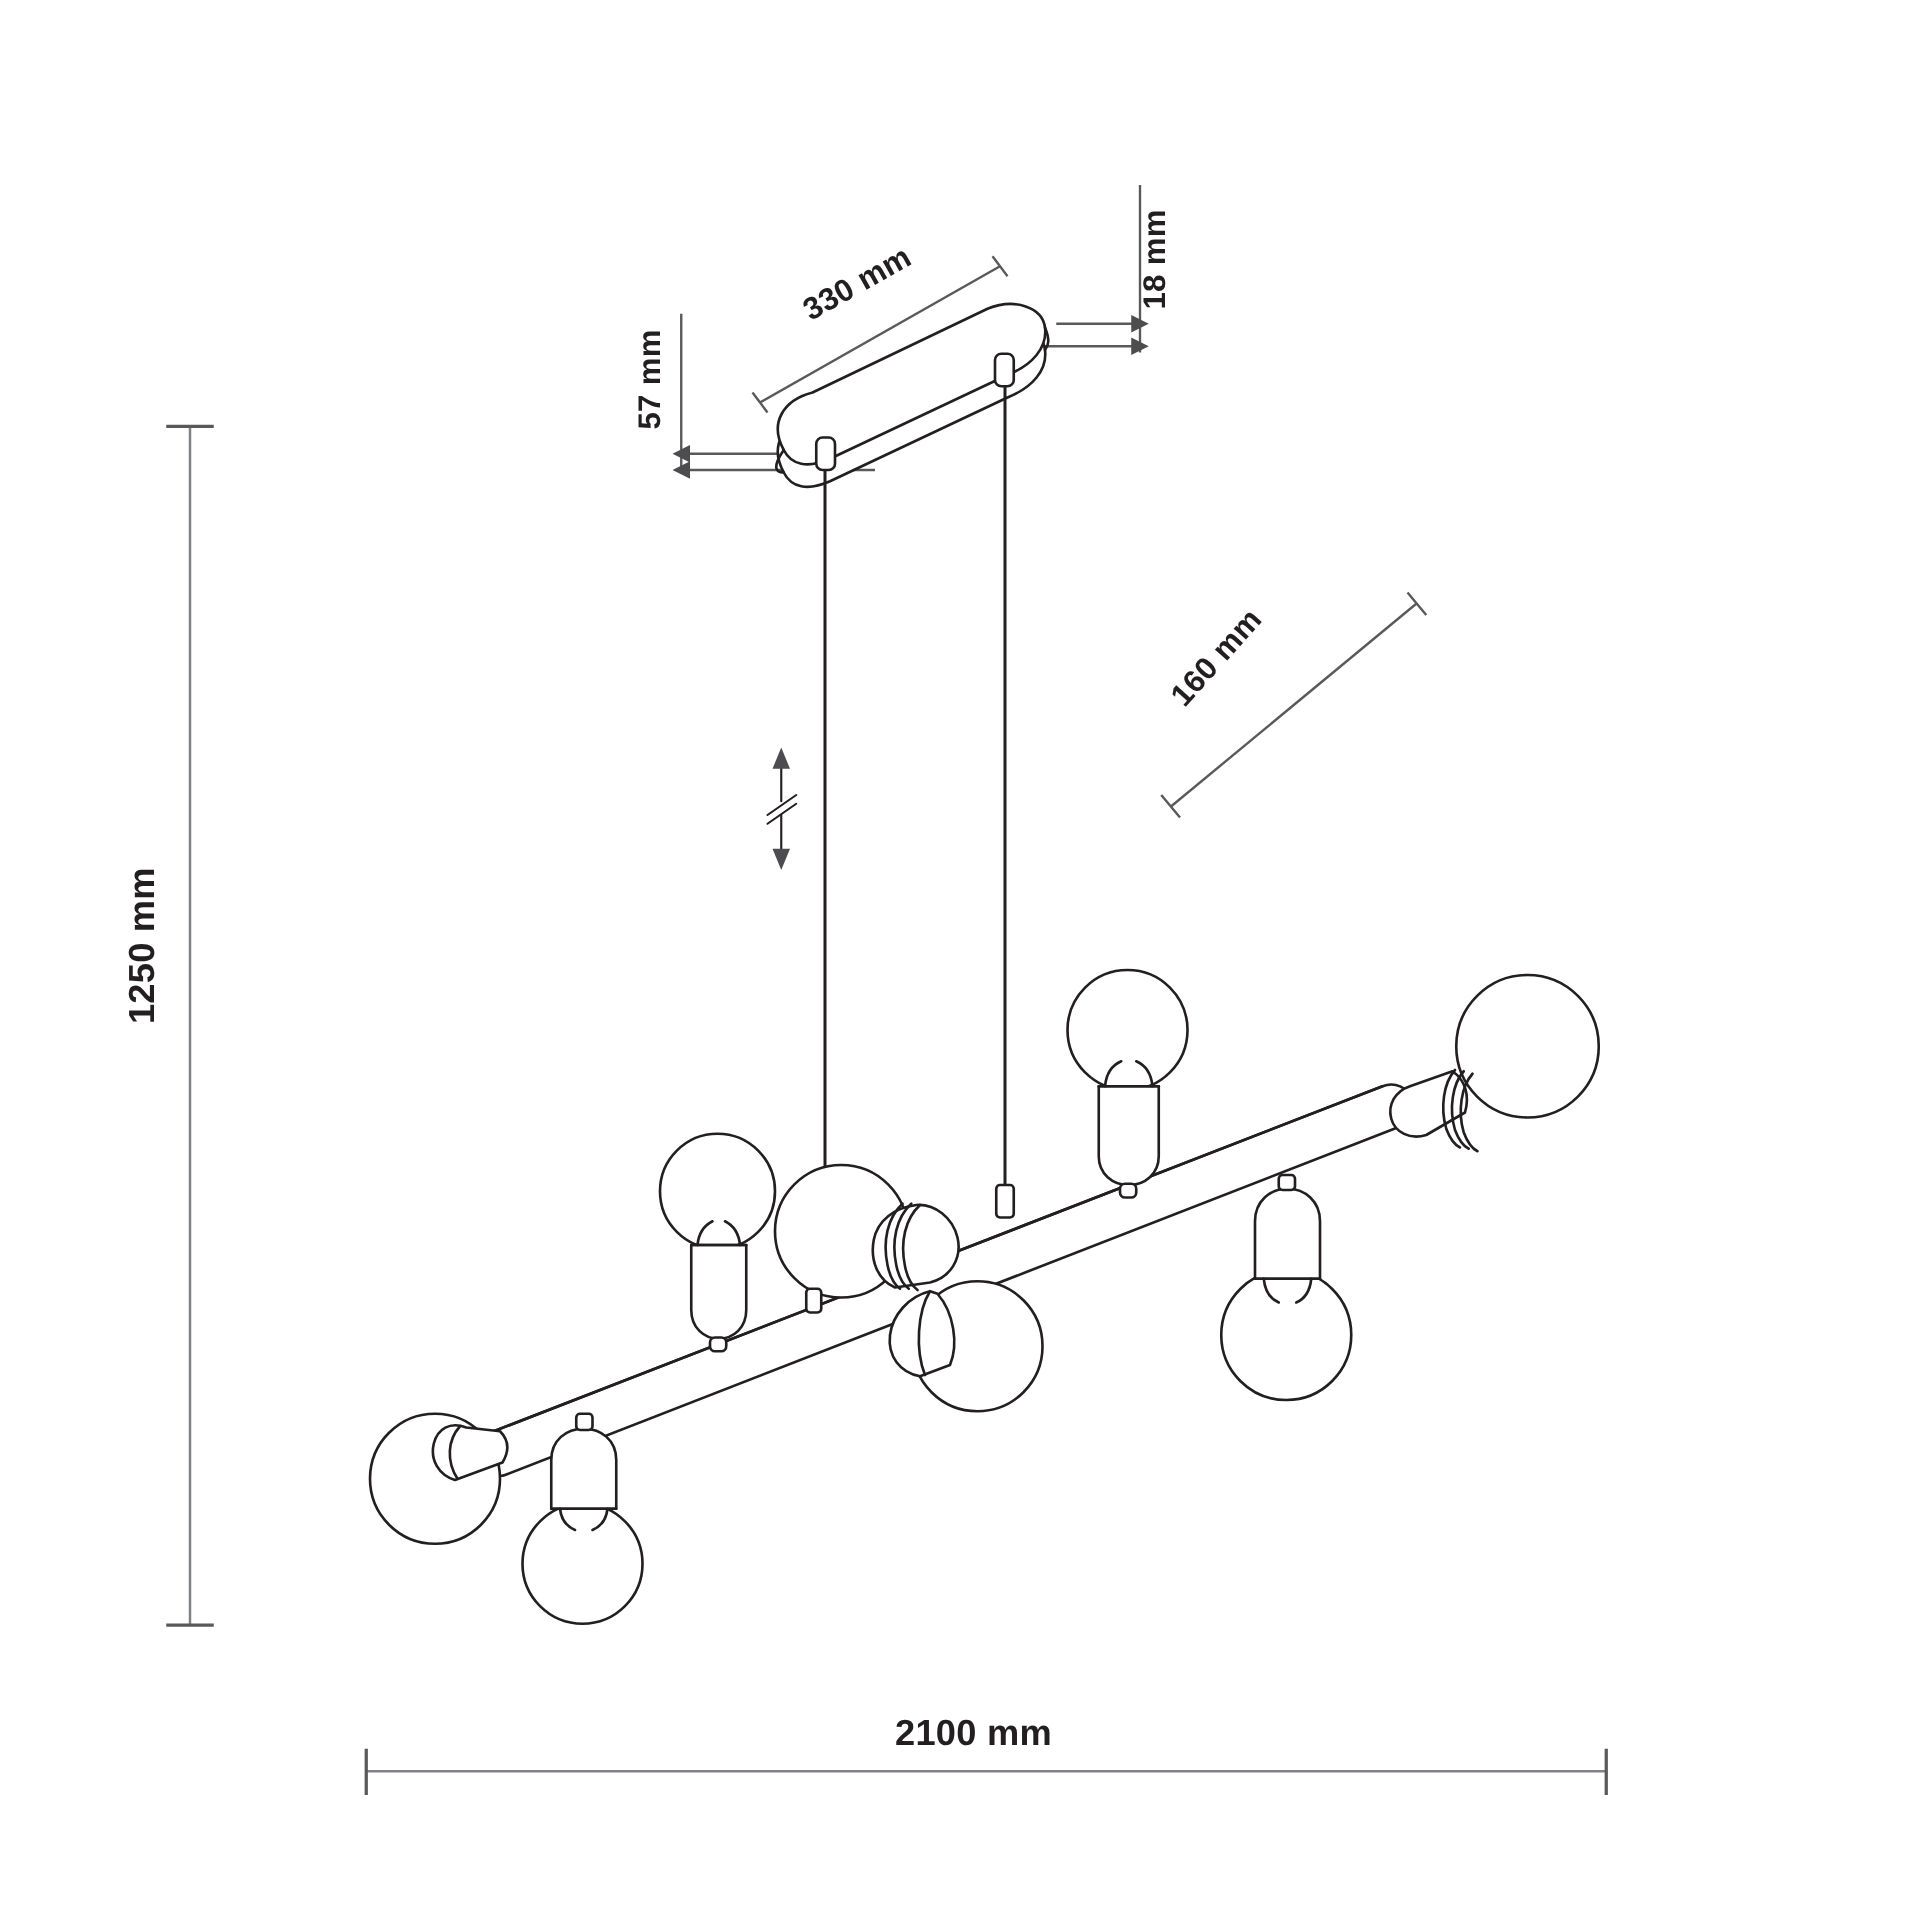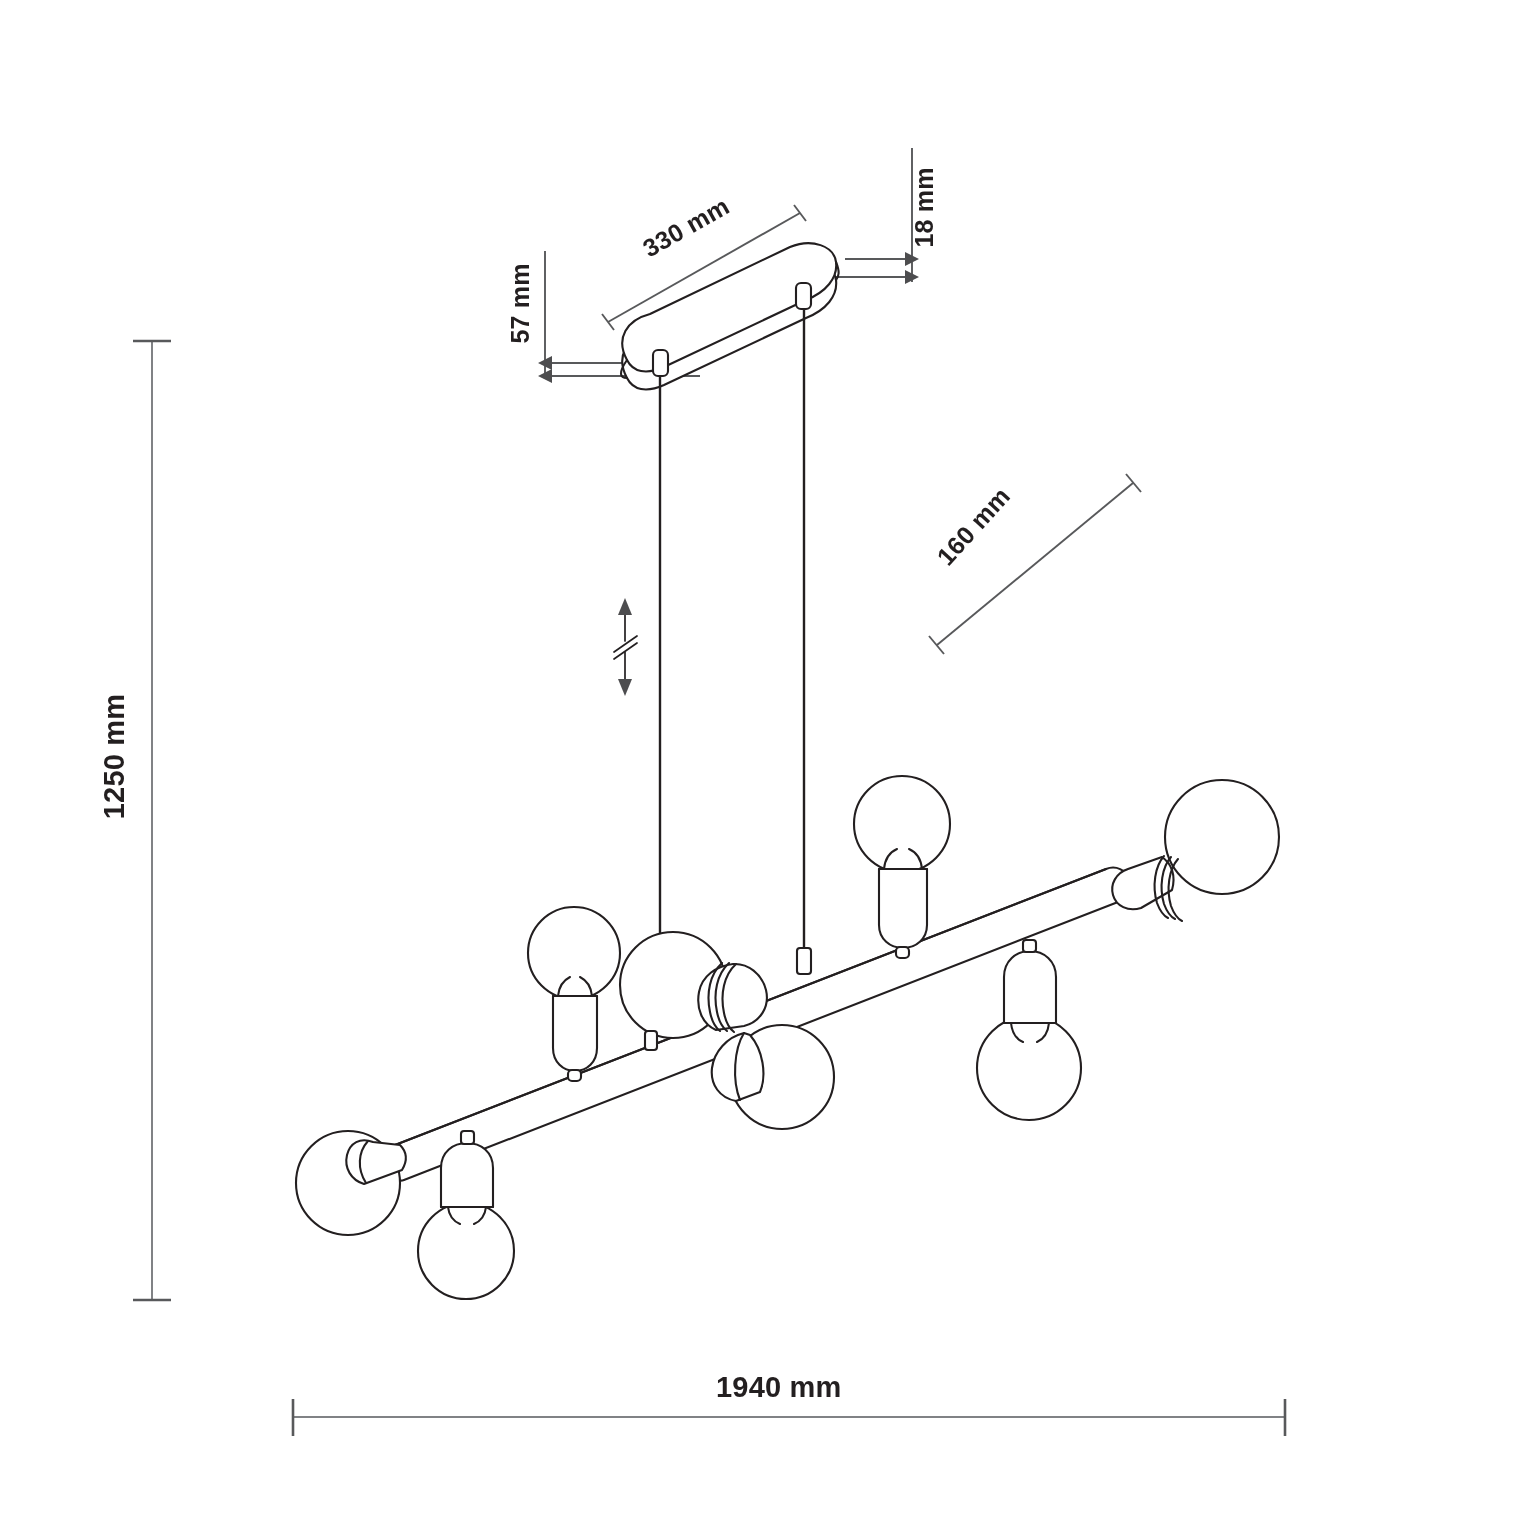--- a/index.html
+++ b/index.html
@@ -241,21 +241,21 @@
 
       <path class="olnf" d="M1164 856 C 1155 866, 1152 886, 1157 903 C 1160 911, 1164 916, 1168 918"></path>
       <path class="olnf" d="M1171 857 C 1162 867, 1159 887, 1164 904 C 1167 912, 1171 917, 1175 919"></path>
       <path class="olnf" d="M1178 859 C 1169 869, 1166 889, 1171 906 C 1174 914, 1178 919, 1182 921"></path>
     </g>
 
   </svg>
 
   <div class="dim-label rot90 lbl-1250">1250 mm</div>
 
-  <div class="dim-label lbl-1330">1940 mm</div>
+  <div class="dim-label lbl-1330">2100 mm</div>
 
   <div class="dim-label lbl-330">330 mm</div>
 
   <div class="dim-label rot90 lbl-57">57 mm</div>
 
   <div class="dim-label rot90 lbl-18">18 mm</div>
 
   <div class="dim-label lbl-160">160 mm</div>
 
 </div>

